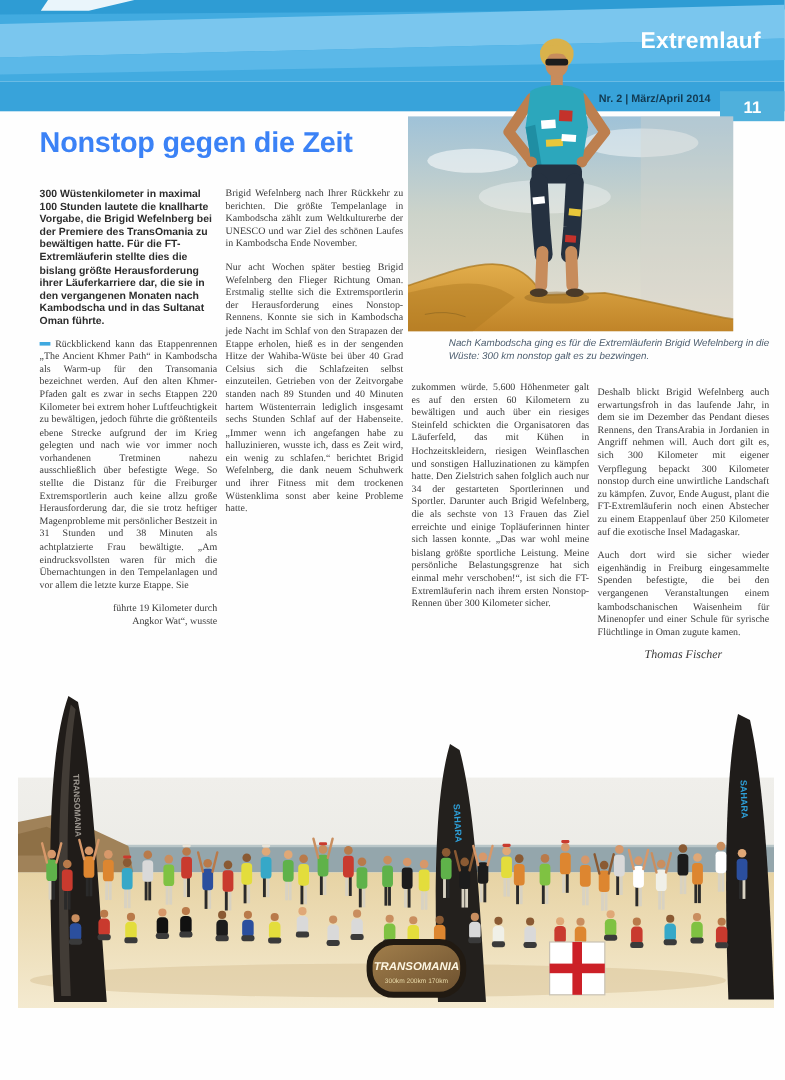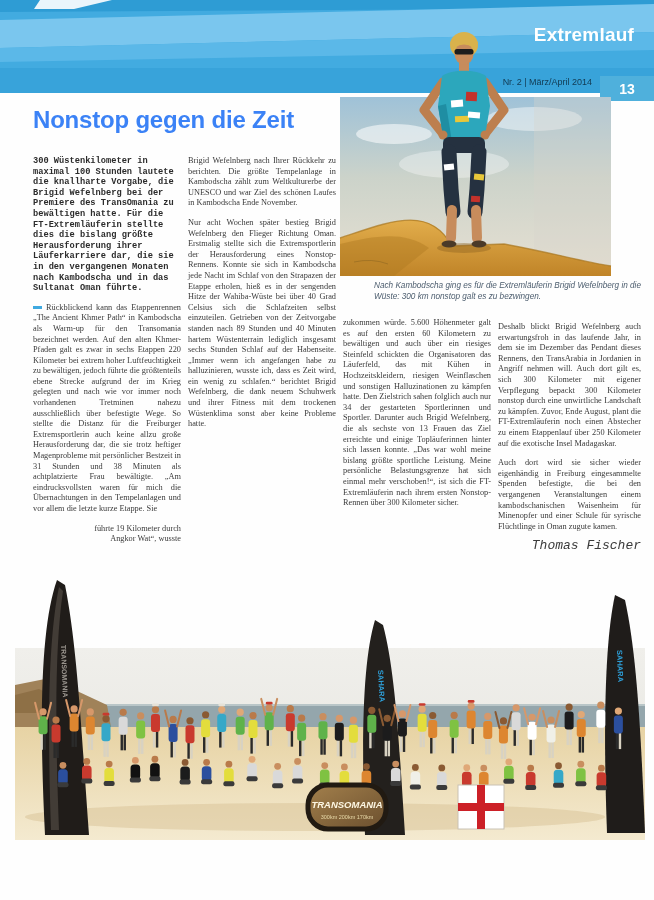--- a/index.html
+++ b/index.html
@@ -2,41 +2,41 @@
 <html lang="de"><head>
 <meta charset="utf-8">
 <style>
   html,body{margin:0;padding:0;background:#ffffff;}
   .page{position:relative;width:654px;height:900px;background:#fefefe;overflow:hidden;
         font-family:"Liberation Sans",sans-serif;}
   
   .banner-svg{position:absolute;left:0;top:4;width:654px;height:93px;display:block;}
   .section-label{position:absolute;top:24px;right:20px;color:#ffffff;font-weight:bold;
         font-size:19px;letter-spacing:.2px;}
-  .issue-label{position:absolute;top:77px;right:62px;color:#123a52;font-weight:normal;font-size:9px;}
+  .issue-label{position:absolute;top:77px;right:62px;color:#123a52;font-weight:bold;font-size:9px;}
   .pagenum-box{position:absolute;top:76px;left:600px;width:54px;height:25px;background:#4fb0dc;
         display:flex;align-items:center;justify-content:center;}
   .pagenum-box span{color:#fff;font-weight:bold;font-size:14px;}
   
   .article-title{position:absolute;left:33px;top:106px;margin:0;color:#3b82f6;font-size:24px;
         font-weight:bold;letter-spacing:-.2px;}
   
   .col{position:absolute;font-family:"Liberation Serif",serif;font-size:8.3px;line-height:10.6px;
         color:#3a3a3a;text-align:justify;hyphens:auto;}
   .col p{margin:0 0 9px 0;}
   .col1{left:33px;top:156px;width:148px;}
   .col2{left:188px;top:156px;width:148px;}
   .col3{left:343px;top:318px;width:148px;}
   .col4{left:498px;top:322px;width:143px;}
-  .intro{font-family:Liberation Mono, monospace;font-weight:bold;font-size:8.7px;
+  .intro{font-family:Liberation Sans, sans-serif;font-weight:bold;font-size:8.7px;
         line-height:10.6px;color:#2c2c2c;text-align:left;margin:0 0 11px 0;}
   .dash{display:inline-block;width:9px;height:3px;background:#3fa9e0;margin:0 4px 1px 0;vertical-align:middle;}
   .right-line{text-align:right;}
-  .author{font-family:Liberation Mono, monospace;font-style:italic;text-align:right;
-        font-size:13px;color:#3a3a3a;margin-top:2px;}
+  .author{font-family:Liberation Serif, serif;font-style:italic;text-align:center;
+        font-size:10px;color:#3a3a3a;margin-top:2px;}
   
   .runner-svg{position:absolute;left:334px;top:24px;width:280px;height:253px;display:block;z-index:5;}
   .caption{position:absolute;font-style:italic;font-size:8.2px;line-height:10.5px;color:#4c5d6e;}
   .runner-caption{left:354px;top:281px;width:288px;margin-left:20px;}
   .group-svg{position:absolute;left:15px;top:555px;width:630px;height:285px;display:block;z-index:4;}
   .group-caption{left:22px;top:845px;width:600px;}
 </style>
 </head>
 <body>
 
@@ -46,21 +46,21 @@
     <rect x="0" y="0" width="654" height="68" fill="#42abe0"></rect>
     <polygon points="0,0 654,0 654,8 0,12" fill="#2e9cd4"></polygon>
     <polygon points="40,0 112,0 74,9 34,9" fill="#ffffff" opacity=".9"></polygon>
     <polygon points="0,20 654,4 654,32 0,48" fill="#7ac6ee"></polygon>
     <polygon points="0,48 654,32 654,50 0,62" fill="#5bb8e8"></polygon>
     <rect x="0" y="68" width="654" height="25" fill="#38a3da"></rect>
   </svg>
   <div class="section-label">Extremlauf</div>
   <div class="issue-label">Nr. 2 | März/April 2014</div>
   <div class="pagenum-box">
-    <span>13</span>
+    <span>11</span>
   </div>
 
   <svg class="runner-svg" viewBox="0 0 280 253">
     <defs>
       <linearGradient id="skyg" x1="0" y1="0" x2="0" y2="1">
         <stop offset="0" stop-color="#9fc2d8"></stop>
           <stop offset=".45" stop-color="#ccd3ca"></stop>
         <stop offset="1" stop-color="#e7e0d2"></stop>
       </linearGradient>
       <linearGradient id="duneg" x1="0" y1="0" x2="0" y2="1">

